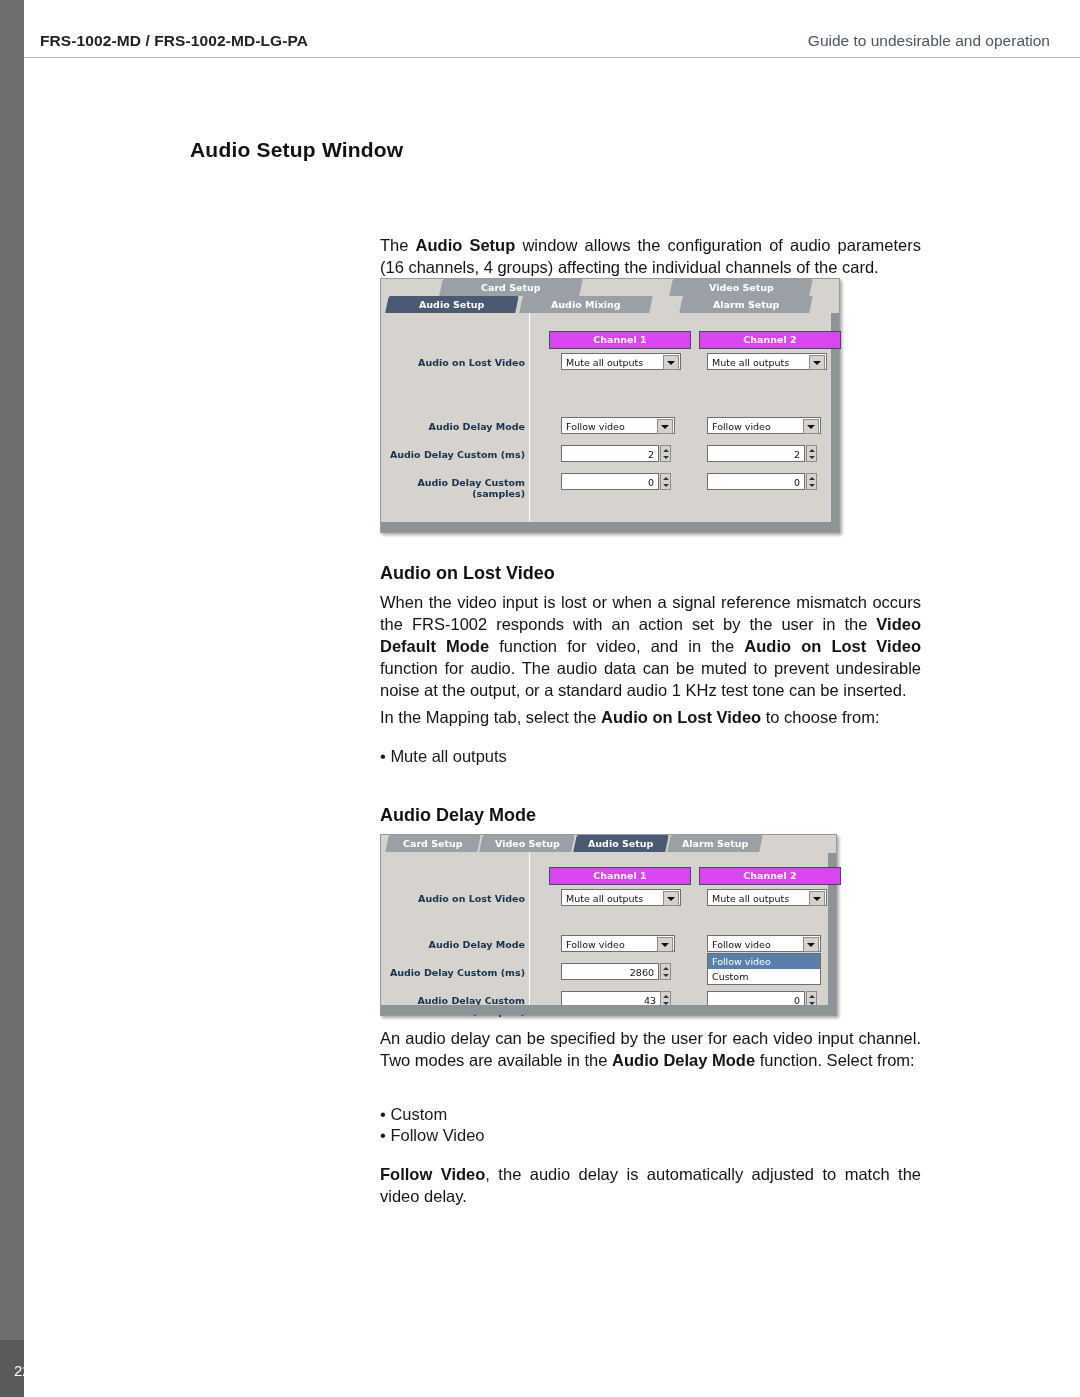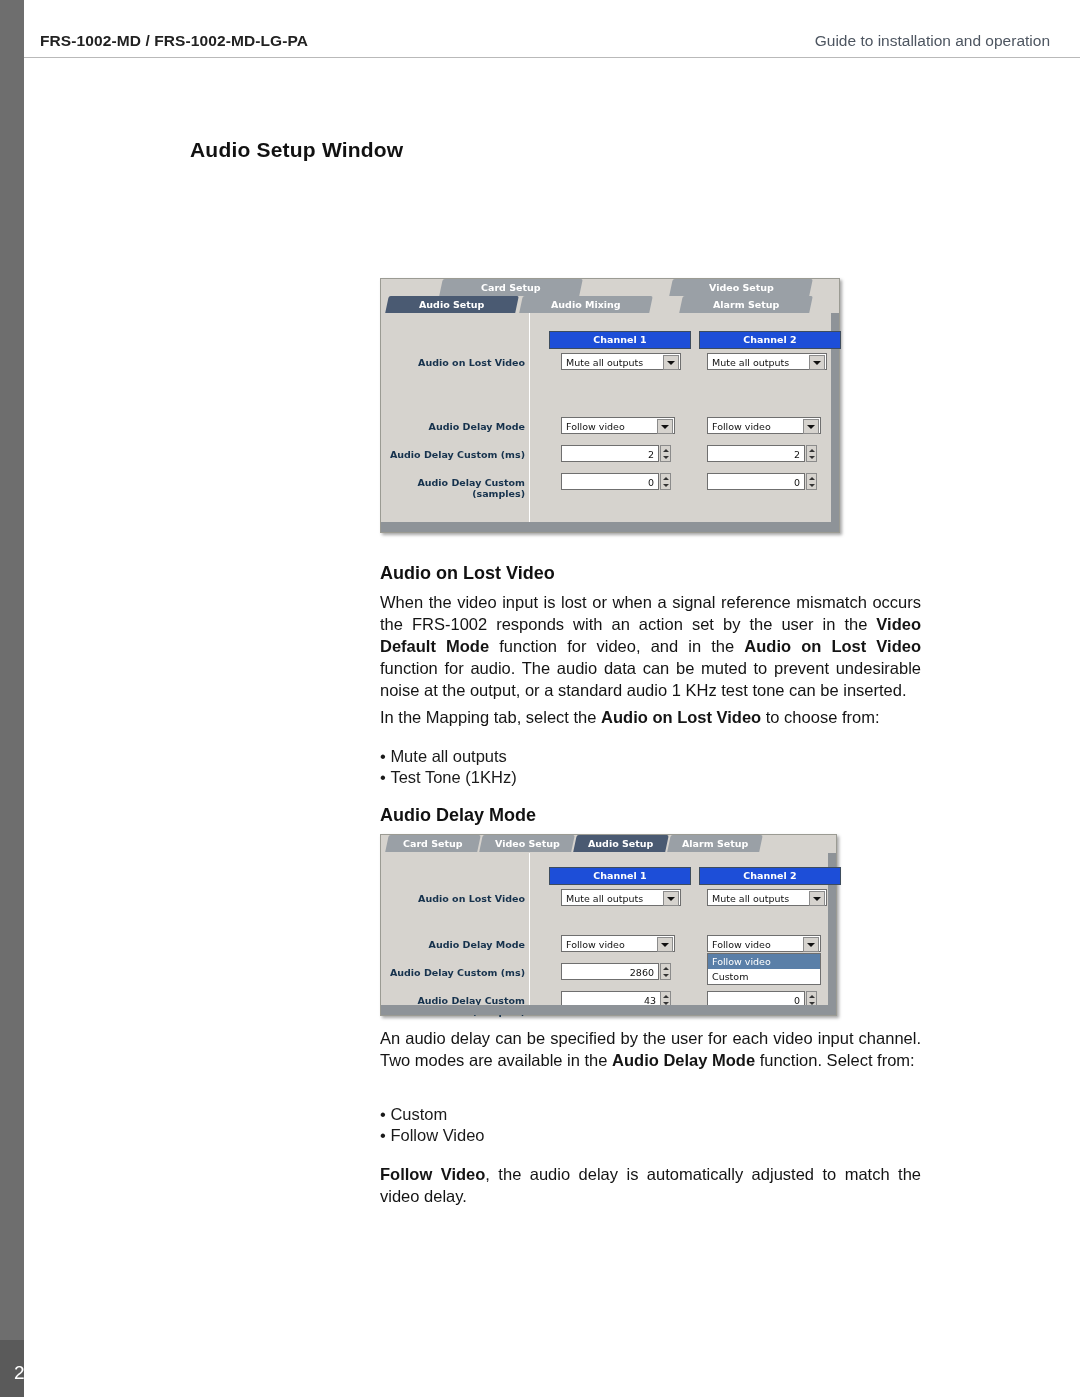--- a/index.html
+++ b/index.html
@@ -33,21 +33,21 @@
     position:absolute;left:40px;top:32px;
     font-size:15.5px;font-weight:bold;color:#222;letter-spacing:.1px;
   }
   .header-right{
     position:absolute;right:30px;top:32px;
     font-size:15.5px;color:#4d5560;
   }
   
   .page-num{
     position:absolute;left:14px;top:1362px;
-    font-size:19px;color:#ffffff;font-weight:normal;
+    font-size:15px;color:#ffffff;font-weight:normal;
   }
 
   
   .content{position:absolute;left:0;top:16px;width:1080px;height:1397px;}
   h1.section{
     position:absolute;left:190px;top:122px;
     font-size:21px;font-weight:bold;color:#111;margin:0;
     letter-spacing:.2px;
   }
   .para{
@@ -98,21 +98,21 @@
     background:#d6d3ce;border-right:1px solid #ffffff;
   }
   .shot .rightbar{
     position:absolute;right:0;top:0;width:8px;bottom:0;background:#8e9398;
   }
   .lbl{
     position:absolute;font-size:9.5px;font-weight:bold;color:#16324d;
     text-align:right;
   }
   .colhdr{
-    position:absolute;height:16px;background:#1d4ed8;color:#fff;
+    position:absolute;height:16px;background:#d946ef;color:#fff;
     font-size:9.5px;font-weight:bold;text-align:center;line-height:16px;
     border:1px solid #3d4c5e;
   }
   .combo{
     position:absolute;height:17px;background:#ffffff;border:1px solid #6f6f6f;
     font-size:9.5px;color:#111;line-height:17px;padding-left:4px;
     box-sizing:border-box;
   }
   .combo .arrow{
     position:absolute;right:1px;top:1px;width:14px;height:13px;
@@ -155,27 +155,30 @@
 </head>
 <body>
 
 <div class="left-bar"></div>
 <div class="left-bar-bottom"></div>
 <div class="page-num">22</div>
 
 <div class="header"></div>
 <div class="header-rule"></div>
 <div class="header-left">FRS-1002-MD / FRS-1002-MD-LG-PA</div>
-<div class="header-right">Guide to installation and operation</div>
+<div class="header-right">Guide to undesirable and operation</div>
 
 <div class="content">
 
   <h1 class="section">Audio Setup Window</h1>
 
 
+  <div class="para p2">
+    <span>The </span><b>Audio Setup</b><span> window allows the configuration of audio parameters (16 channels, 4 groups) affecting the individual channels of the card.</span>
+  </div>
 
   <div class="shot" style="left:380px;top:262px;width:458px;height:253px;">
     <div class="tabstrip">
 
       <div class="tab back skew" style="left:60px;top:0;width:140px;"><span>Card Setup</span></div>
       <div class="tab back skew" style="left:290px;top:0;width:140px;"><span>Video Setup</span></div>
 
       <div class="tab active skew" style="left:6px;top:17px;width:130px;"><span>Audio Setup</span></div>
       <div class="tab back skew" style="left:140px;top:17px;width:130px;"><span>Audio Mixing</span></div>
       <div class="tab back skew" style="left:300px;top:17px;width:130px;"><span>Alarm Setup</span></div>
@@ -223,21 +226,20 @@
     </div>
   </div>
 
   <h2 class="sub sub1">Audio on Lost Video</h2>
 
   <div class="para p4">When the video input is lost or when a signal reference mismatch occurs the FRS-1002 responds with an action set by the user in the <b>Video Default Mode</b> function for video, and in the <b>Audio on Lost Video</b> function for audio. The audio data can be muted to prevent undesirable noise at the output, or a standard audio 1 KHz test tone can be inserted.</div>
   <div class="para p5">In the Mapping tab, select the <b>Audio on Lost Video</b> to choose from:</div>
 
   <div class="bullets1">
     <div>•&nbsp;<span>Mute all outputs</span></div>
-    <div>•&nbsp;<span>Test Tone (1KHz)</span></div>
   </div>
 
   <h2 class="sub sub2">Audio Delay Mode</h2>
 
   <div class="shot" style="left:380px;top:818px;width:455px;height:180px;">
     <div class="tabstrip" style="height:18px;">
       <div class="tab back skew" style="left:6px;top:0;width:92px;"><span>Card Setup</span></div>
       <div class="tab back skew" style="left:100px;top:0;width:92px;"><span>Video Setup</span></div>
       <div class="tab active skew" style="left:194px;top:0;width:92px;"><span>Audio Setup</span></div>
       <div class="tab back skew" style="left:288px;top:0;width:92px;"><span>Alarm Setup</span></div>

